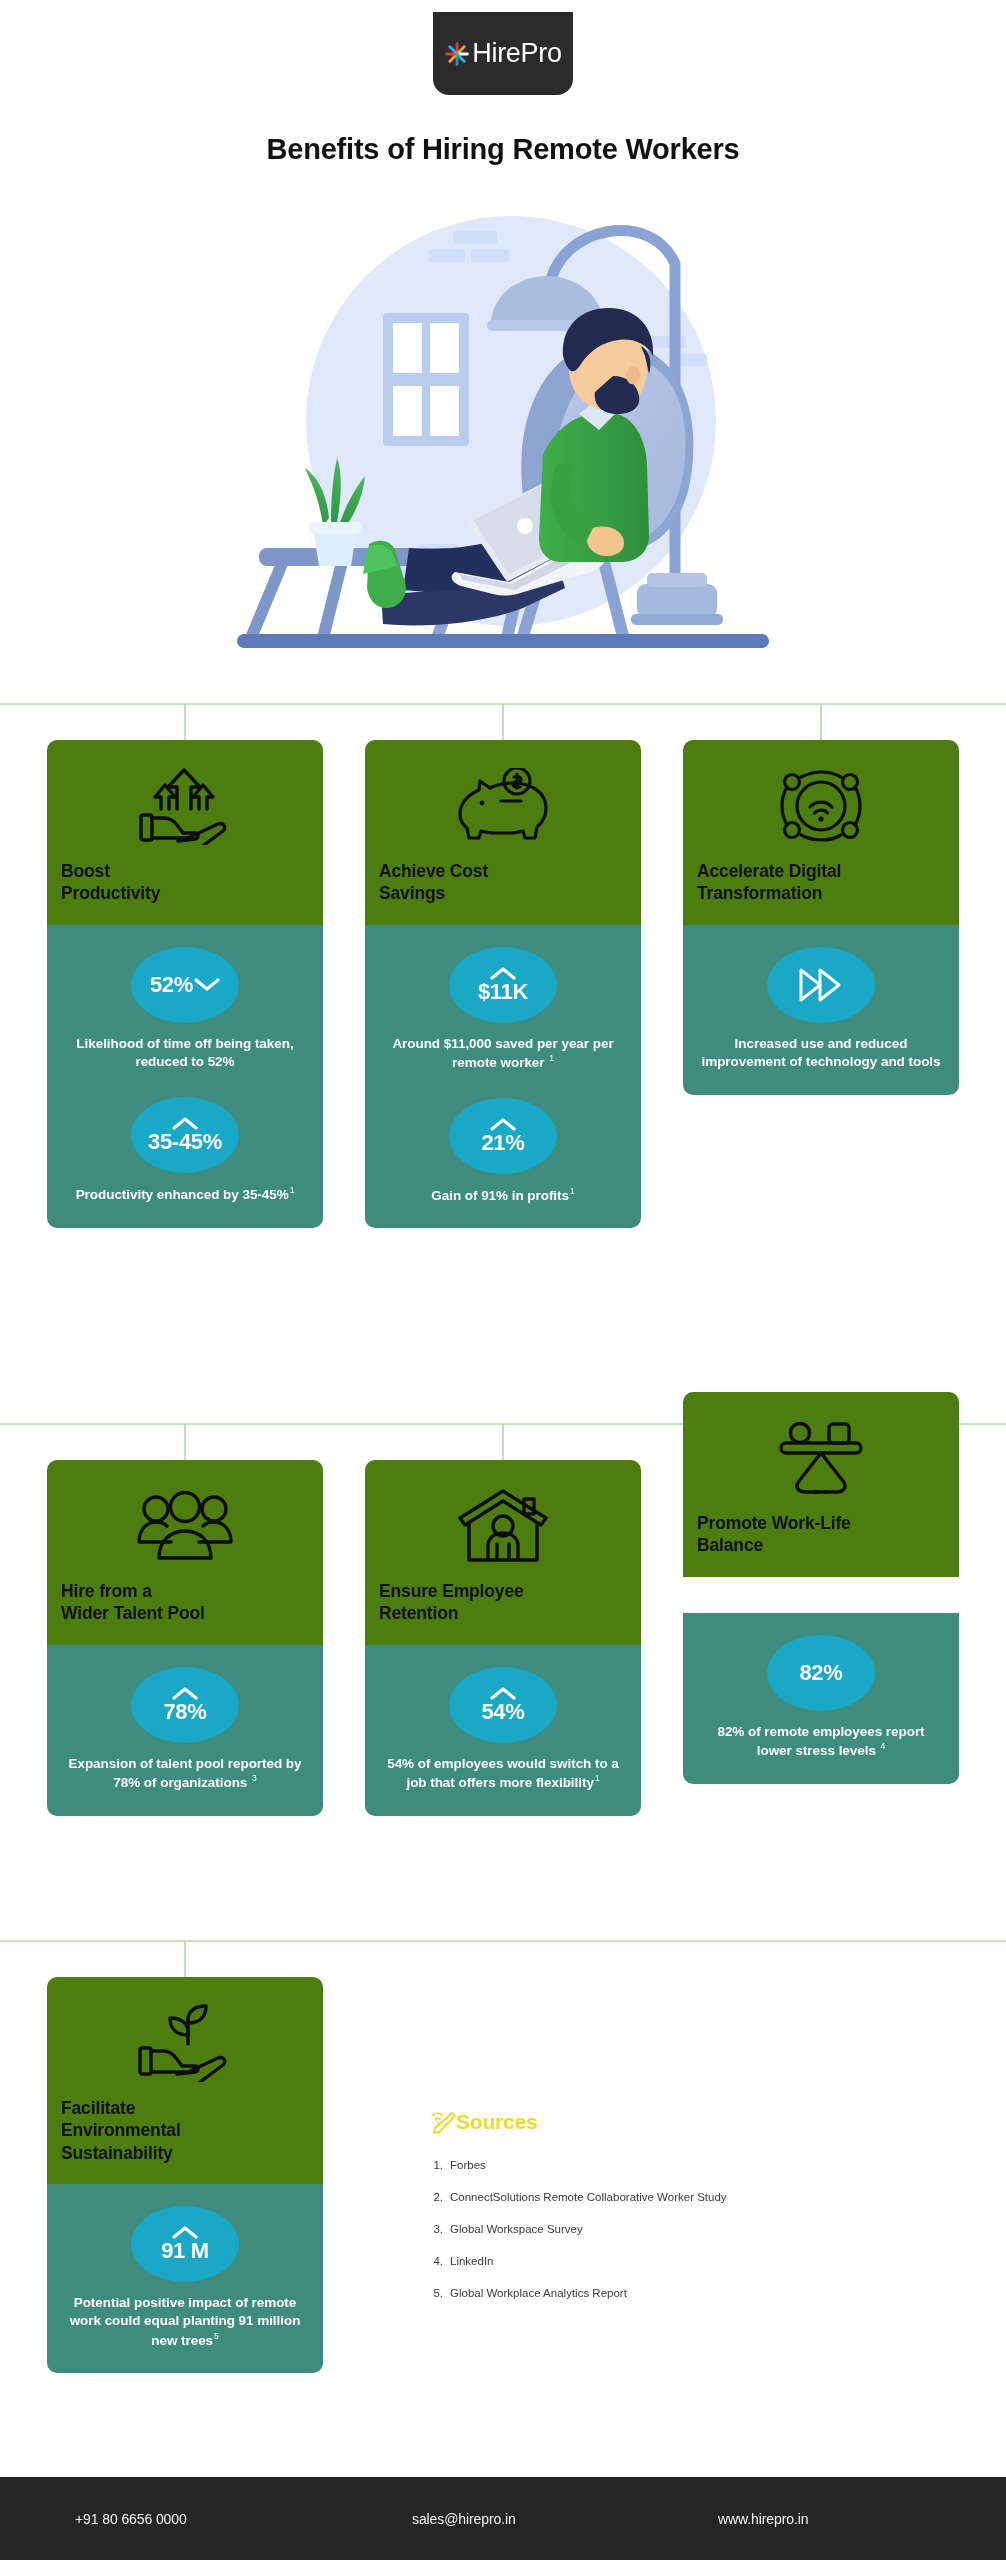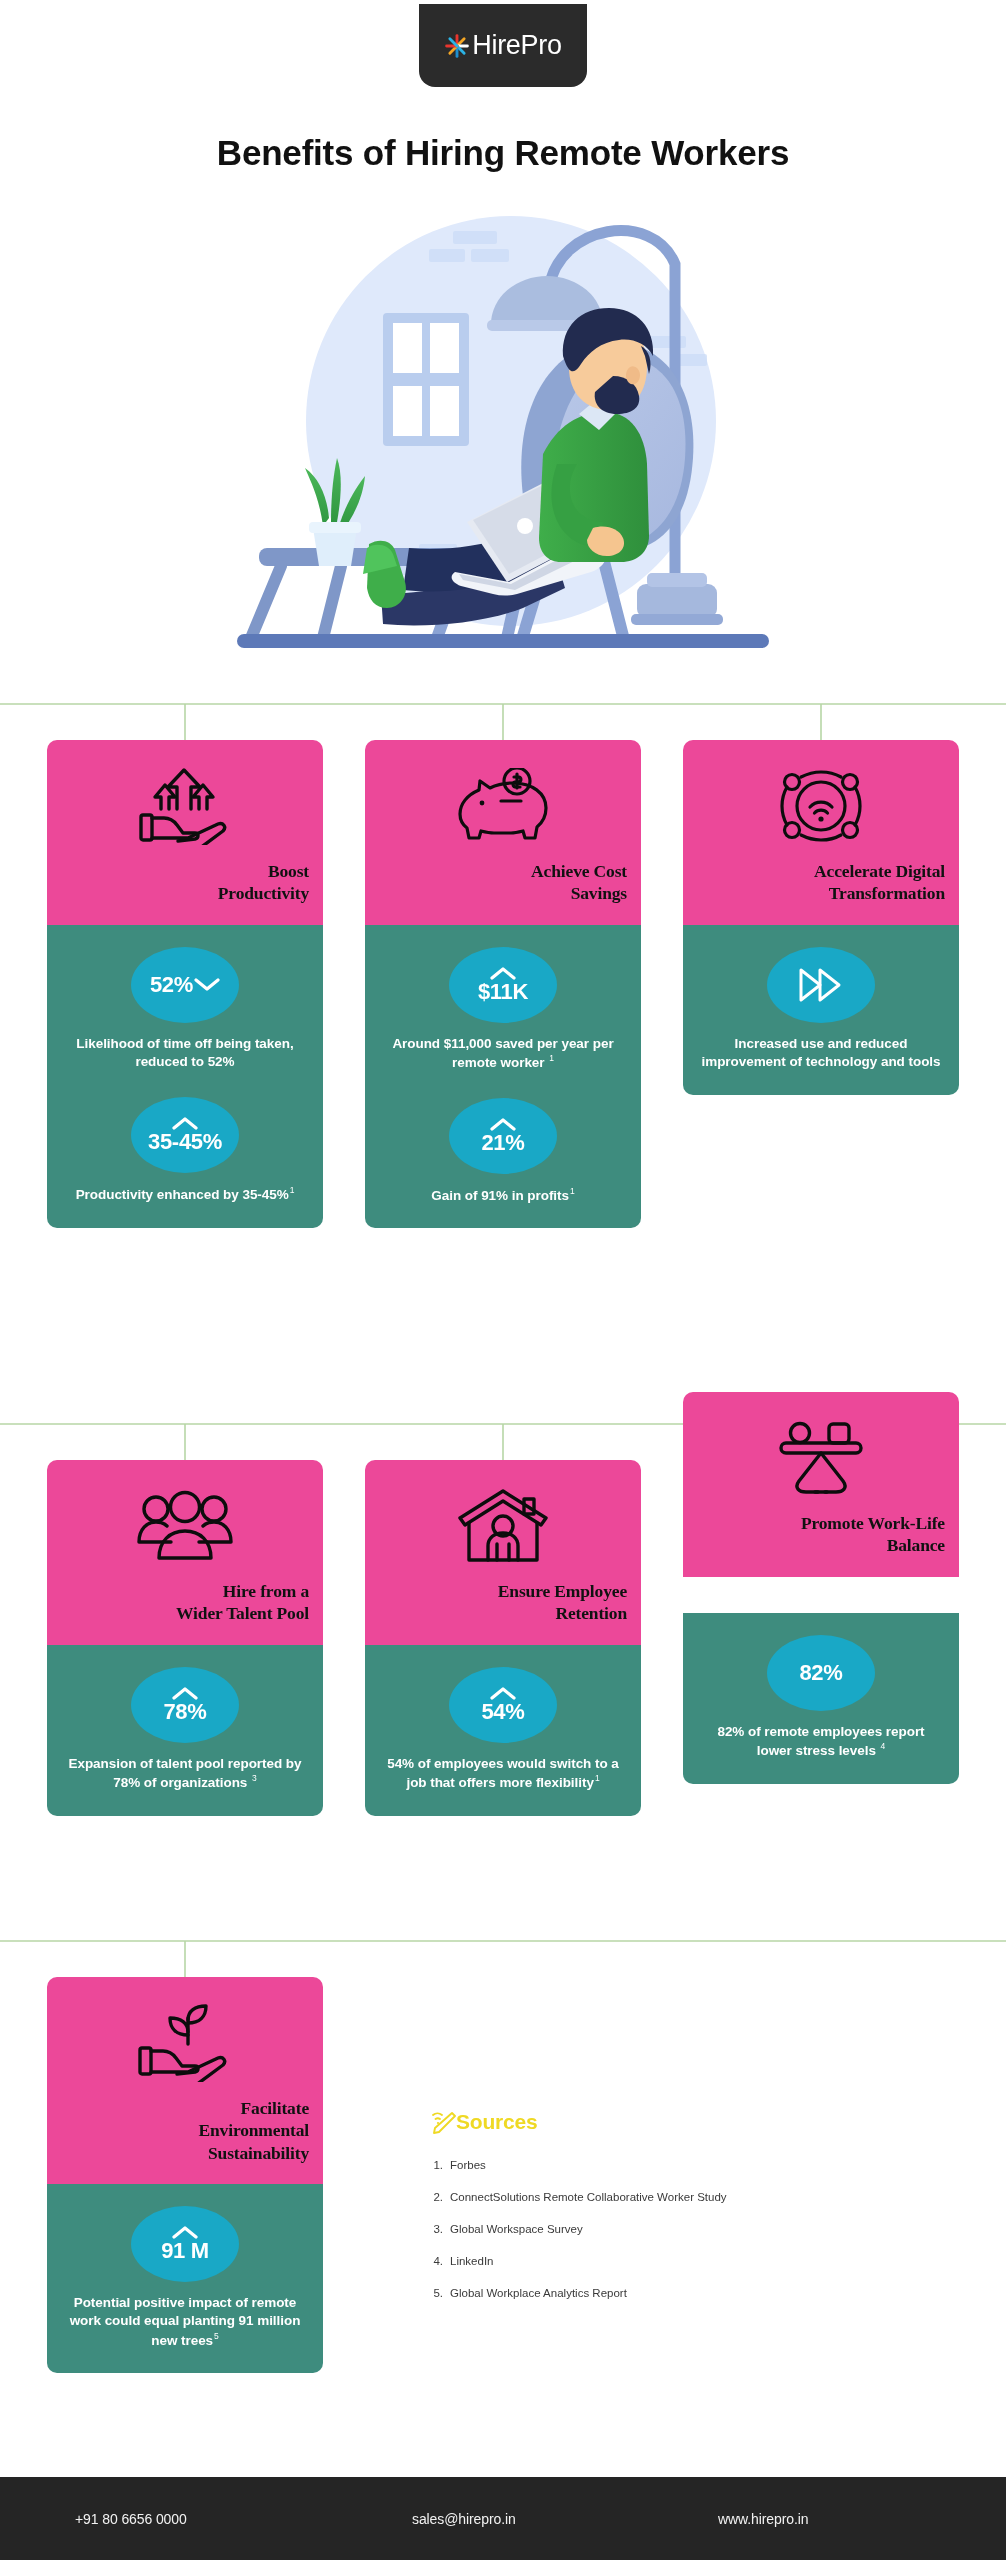--- a/index.html
+++ b/index.html
@@ -15,22 +15,22 @@
     height: 2560px;
     background: #ffffff;
     overflow: hidden;
   }
 
   
   .logo-bar {
     position: absolute;
     left: 50%;
     transform: translateX(-50%);
-    top: 4px;
-    width: 168px;
+    top: 12px;
+    width: 140px;
     height: 83px;
     background: #2b2b2b;
     border-bottom-left-radius: 16px;
     border-bottom-right-radius: 16px;
     display: flex;
     align-items: center;
     justify-content: center;
     gap: 2px;
   }
   .logo-mark { width: 26px; height: 26px; flex: 0 0 auto; display:block; }
@@ -42,21 +42,21 @@
     line-height: 1;
   }
 
   
   .page-title {
     position: absolute;
     top: 133px;
     left: 0;
     width: 100%;
     text-align: center;
-    font-size: 35px;
+    font-size: 29px;
     font-weight: bold;
     color: #111111;
     letter-spacing: -0.2px;
   }
 
   
   .hero {
     position: absolute;
     top: 196px;
     left: 50%;
@@ -78,24 +78,23 @@
   
   .card {
     position: absolute;
     width: 276px;
     border-radius: 10px;
     overflow: hidden;
     display: flex;
     flex-direction: column;
   }
   .card-head {
-    background: #ec4899;
+    background: #4d7c0f;
     padding: 26px 14px 20px;
-    text-align: right;
-    font-family: Liberation Serif, serif;
+    text-align: left;
   }
   .card-icon {
     height: 80px;
     display: flex;
     align-items: center;
     justify-content: center;
     margin-bottom: 14px;
   }
   .card-icon svg { display:block; }
   .card-title {

